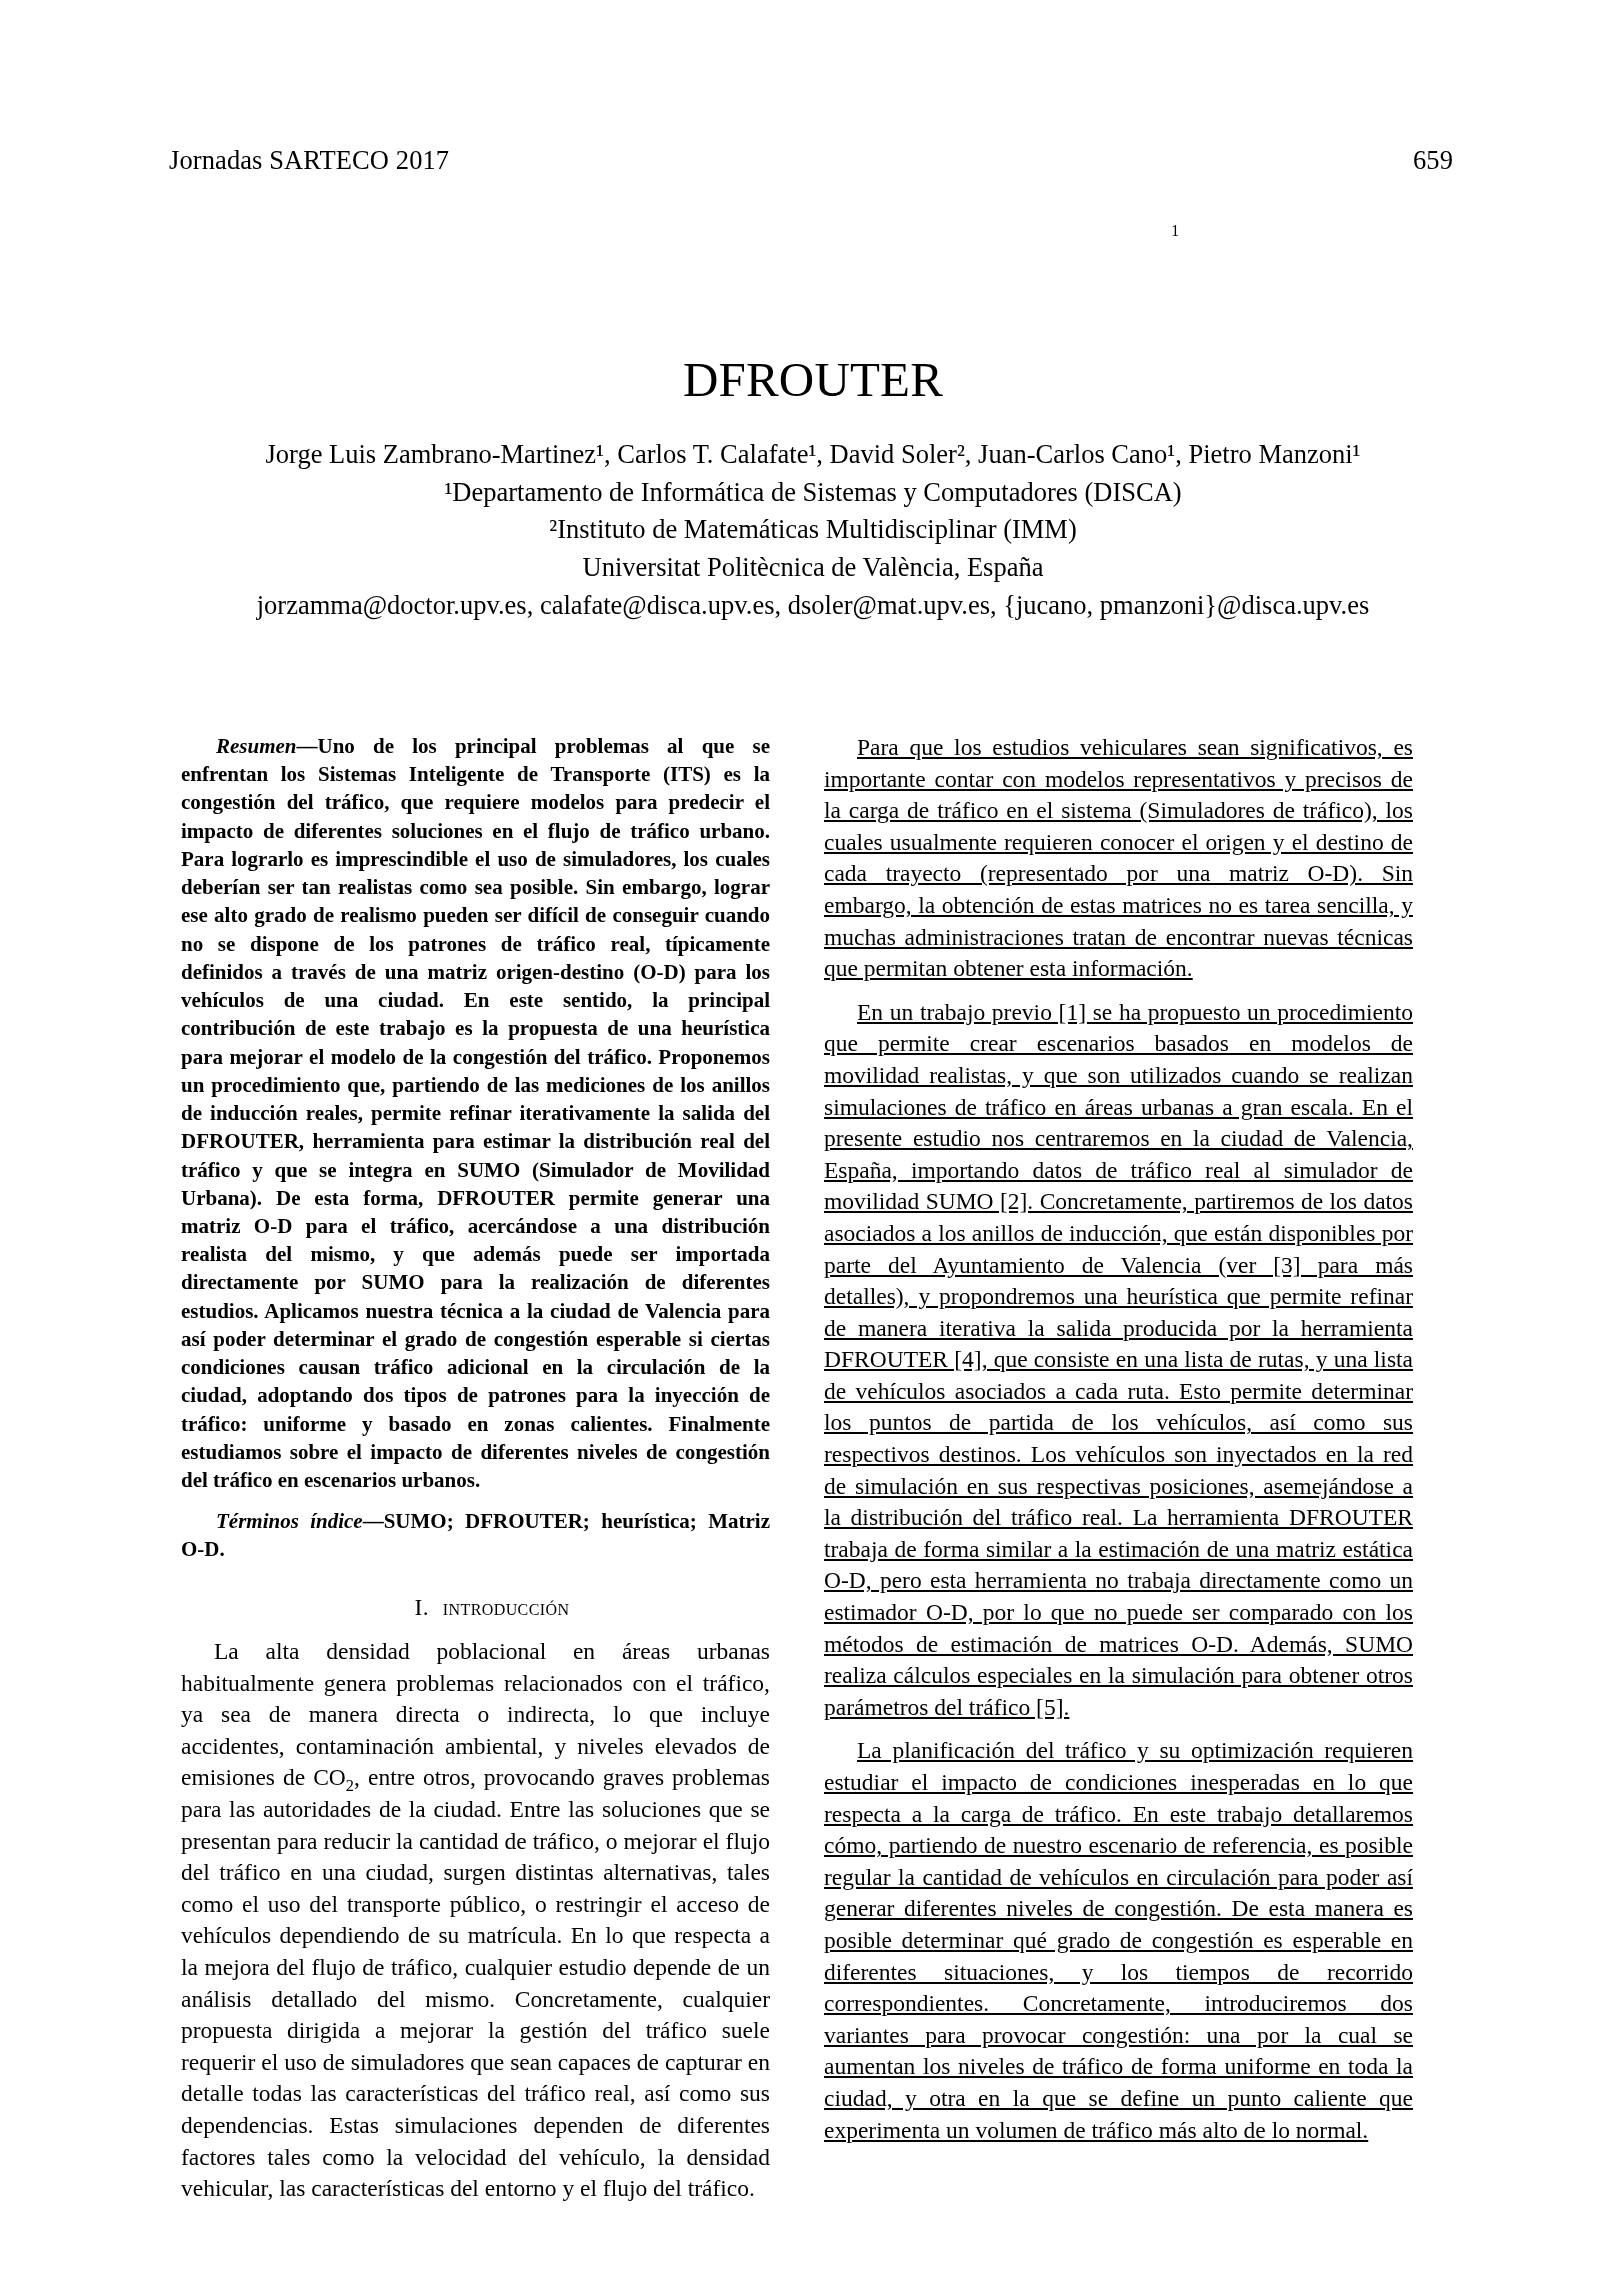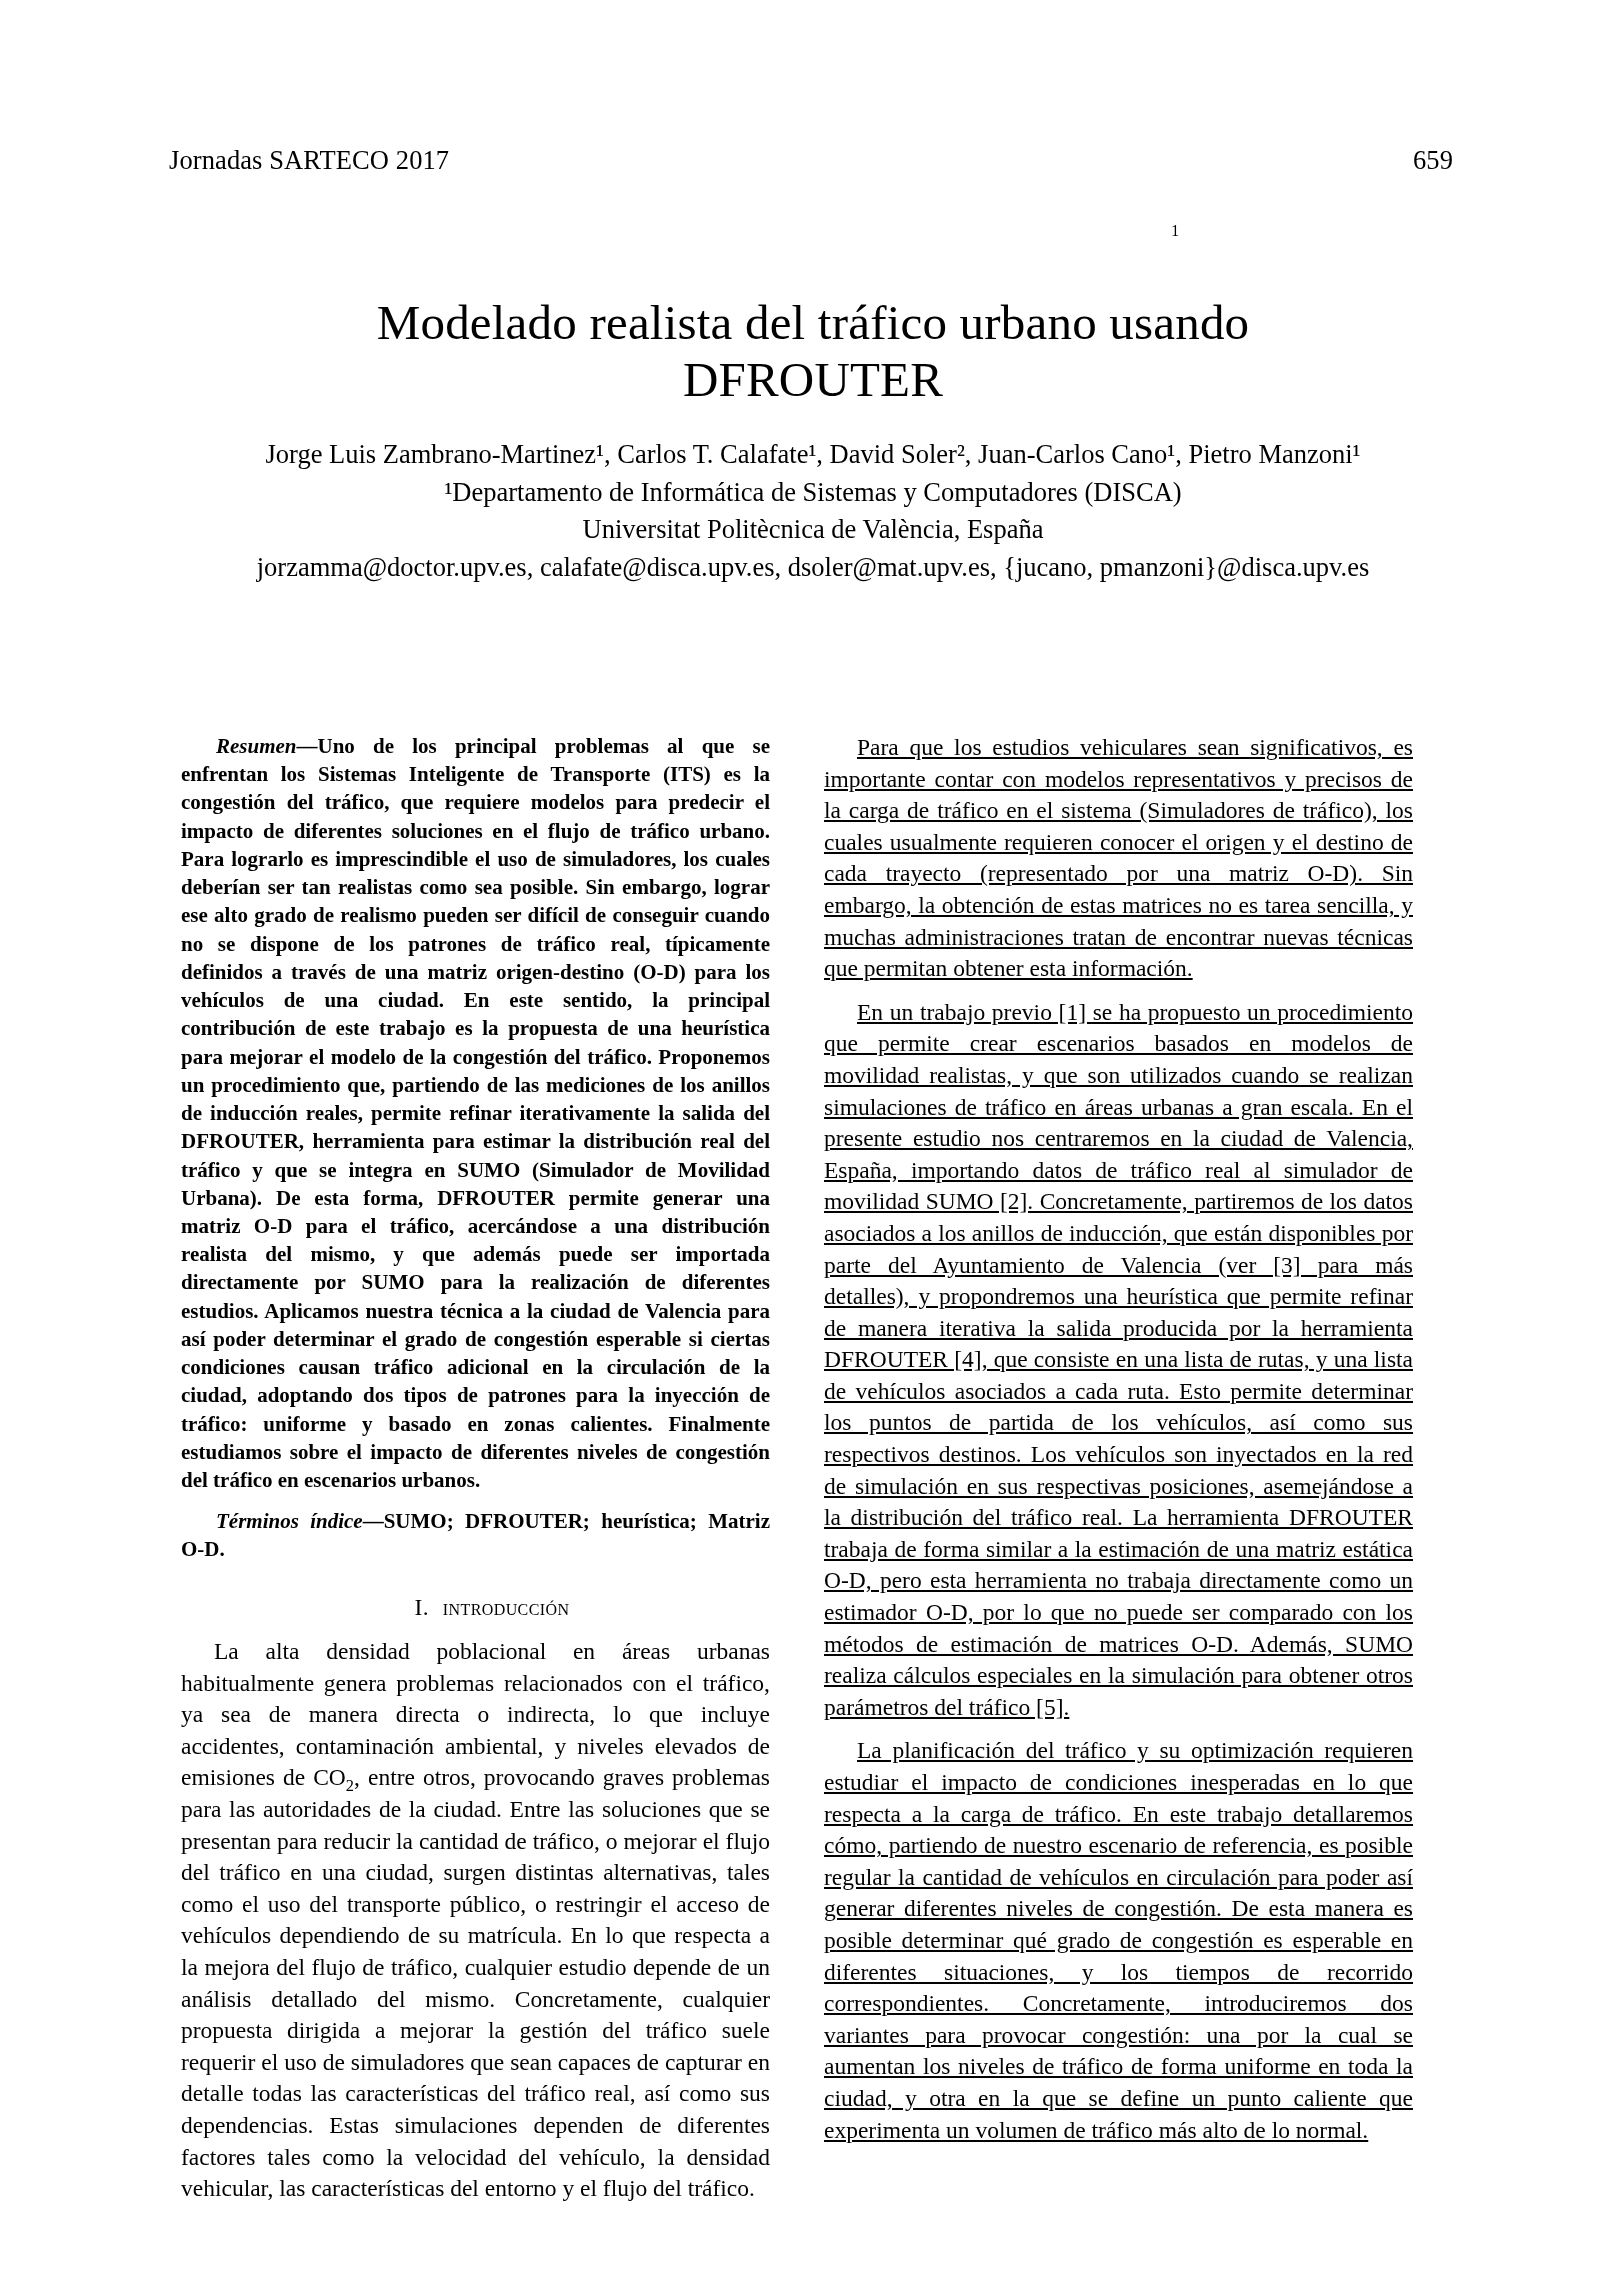--- a/index.html
+++ b/index.html
@@ -139,28 +139,29 @@
 
   <div class="runhead">
     <span class="left">Jornadas SARTECO 2017</span>
     <span class="right">659</span>
   </div>
 
   <div class="sheet-number">1</div>
 
   <div class="title-block">
     <h1 class="paper-title">
-      <span>Modelado realista del tráfico urbano usando</span><br>
+      <br>
       <span>DFROUTER</span>
     </h1>
   </div>
 
   <div class="authors-block">
     <div class="line">Jorge Luis Zambrano-Martinez¹, Carlos T. Calafate¹, David Soler², Juan-Carlos Cano¹, Pietro Manzoni¹</div>
     <div class="line">¹Departamento de Informática de Sistemas y Computadores (DISCA)</div>
+    <div class="line">²Instituto de Matemáticas Multidisciplinar (IMM)</div>
     <div class="line">Universitat Politècnica de València, España</div>
     <div class="line">jorzamma@doctor.upv.es, calafate@disca.upv.es, dsoler@mat.upv.es, {jucano, pmanzoni}@disca.upv.es</div>
   </div>
 
   <div class="columns">
 
     <div class="col col-left">
 
       <div class="abstract">
         <p><span class="lead">Resumen</span><span>—</span><span>Uno de los principal problemas al que se enfrentan los Sistemas Inteligente de Transporte (ITS) es la congestión del tráfico, que requiere modelos para predecir el impacto de diferentes soluciones en el flujo de tráfico urbano. Para lograrlo es imprescindible el uso de simuladores, los cuales deberían ser tan realistas como sea posible. Sin embargo, lograr ese alto grado de realismo pueden ser difícil de conseguir cuando no se dispone de los patrones de tráfico real, típicamente definidos a través de una matriz origen-destino (O-D) para los vehículos de una ciudad. En este sentido, la principal contribución de este trabajo es la propuesta de una heurística para mejorar el modelo de la congestión del tráfico. Proponemos un procedimiento que, partiendo de las mediciones de los anillos de inducción reales, permite refinar iterativamente la salida del DFROUTER, herramienta para estimar la distribución real del tráfico y que se integra en SUMO (Simulador de Movilidad Urbana). De esta forma, DFROUTER permite generar una matriz O-D para el tráfico, acercándose a una distribución realista del mismo, y que además puede ser importada directamente por SUMO para la realización de diferentes estudios. Aplicamos nuestra técnica a la ciudad de Valencia para así poder determinar el grado de congestión esperable si ciertas condiciones causan tráfico adicional en la circulación de la ciudad, adoptando dos tipos de patrones para la inyección de tráfico: uniforme y basado en zonas calientes. Finalmente estudiamos sobre el impacto de diferentes niveles de congestión del tráfico en escenarios urbanos.</span></p>

